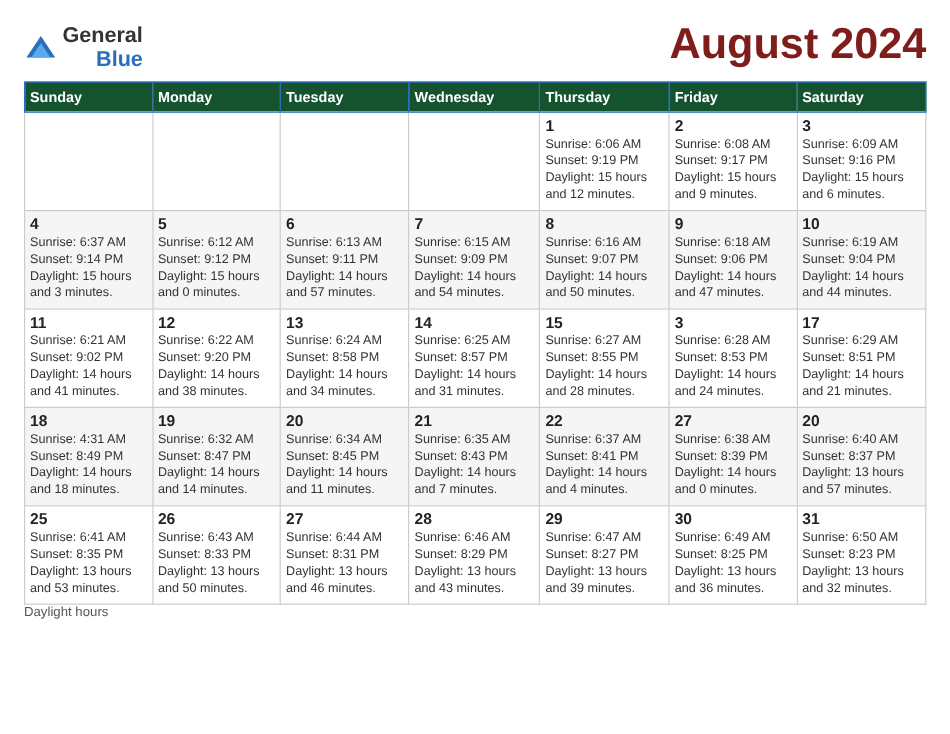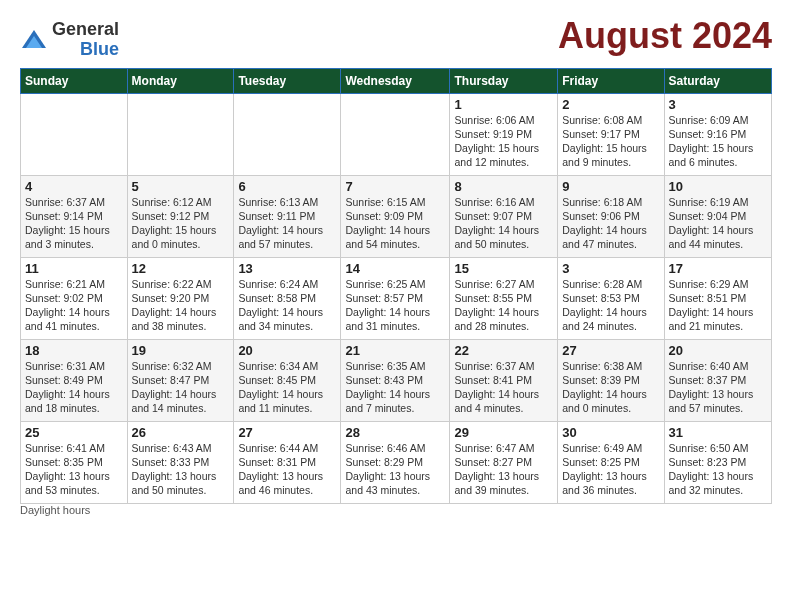--- a/index.html
+++ b/index.html
@@ -276,21 +276,21 @@
             <div>Sunrise: 6:29 AM</div>
             <div>Sunset: 8:51 PM</div>
             <div>Daylight: 14 hours and 21 minutes.</div>
           </div>
         </td>
       </tr>
       <tr>
         <td>
           <span class="day-number">18</span>
           <div class="day-info">
-            <div>Sunrise: 6:31 AM</div>
+            <div>Sunrise: 4:31 AM</div>
             <div>Sunset: 8:49 PM</div>
             <div>Daylight: 14 hours and 18 minutes.</div>
           </div>
         </td>
         <td>
           <span class="day-number">19</span>
           <div class="day-info">
             <div>Sunrise: 6:32 AM</div>
             <div>Sunset: 8:47 PM</div>
             <div>Daylight: 14 hours and 14 minutes.</div>

